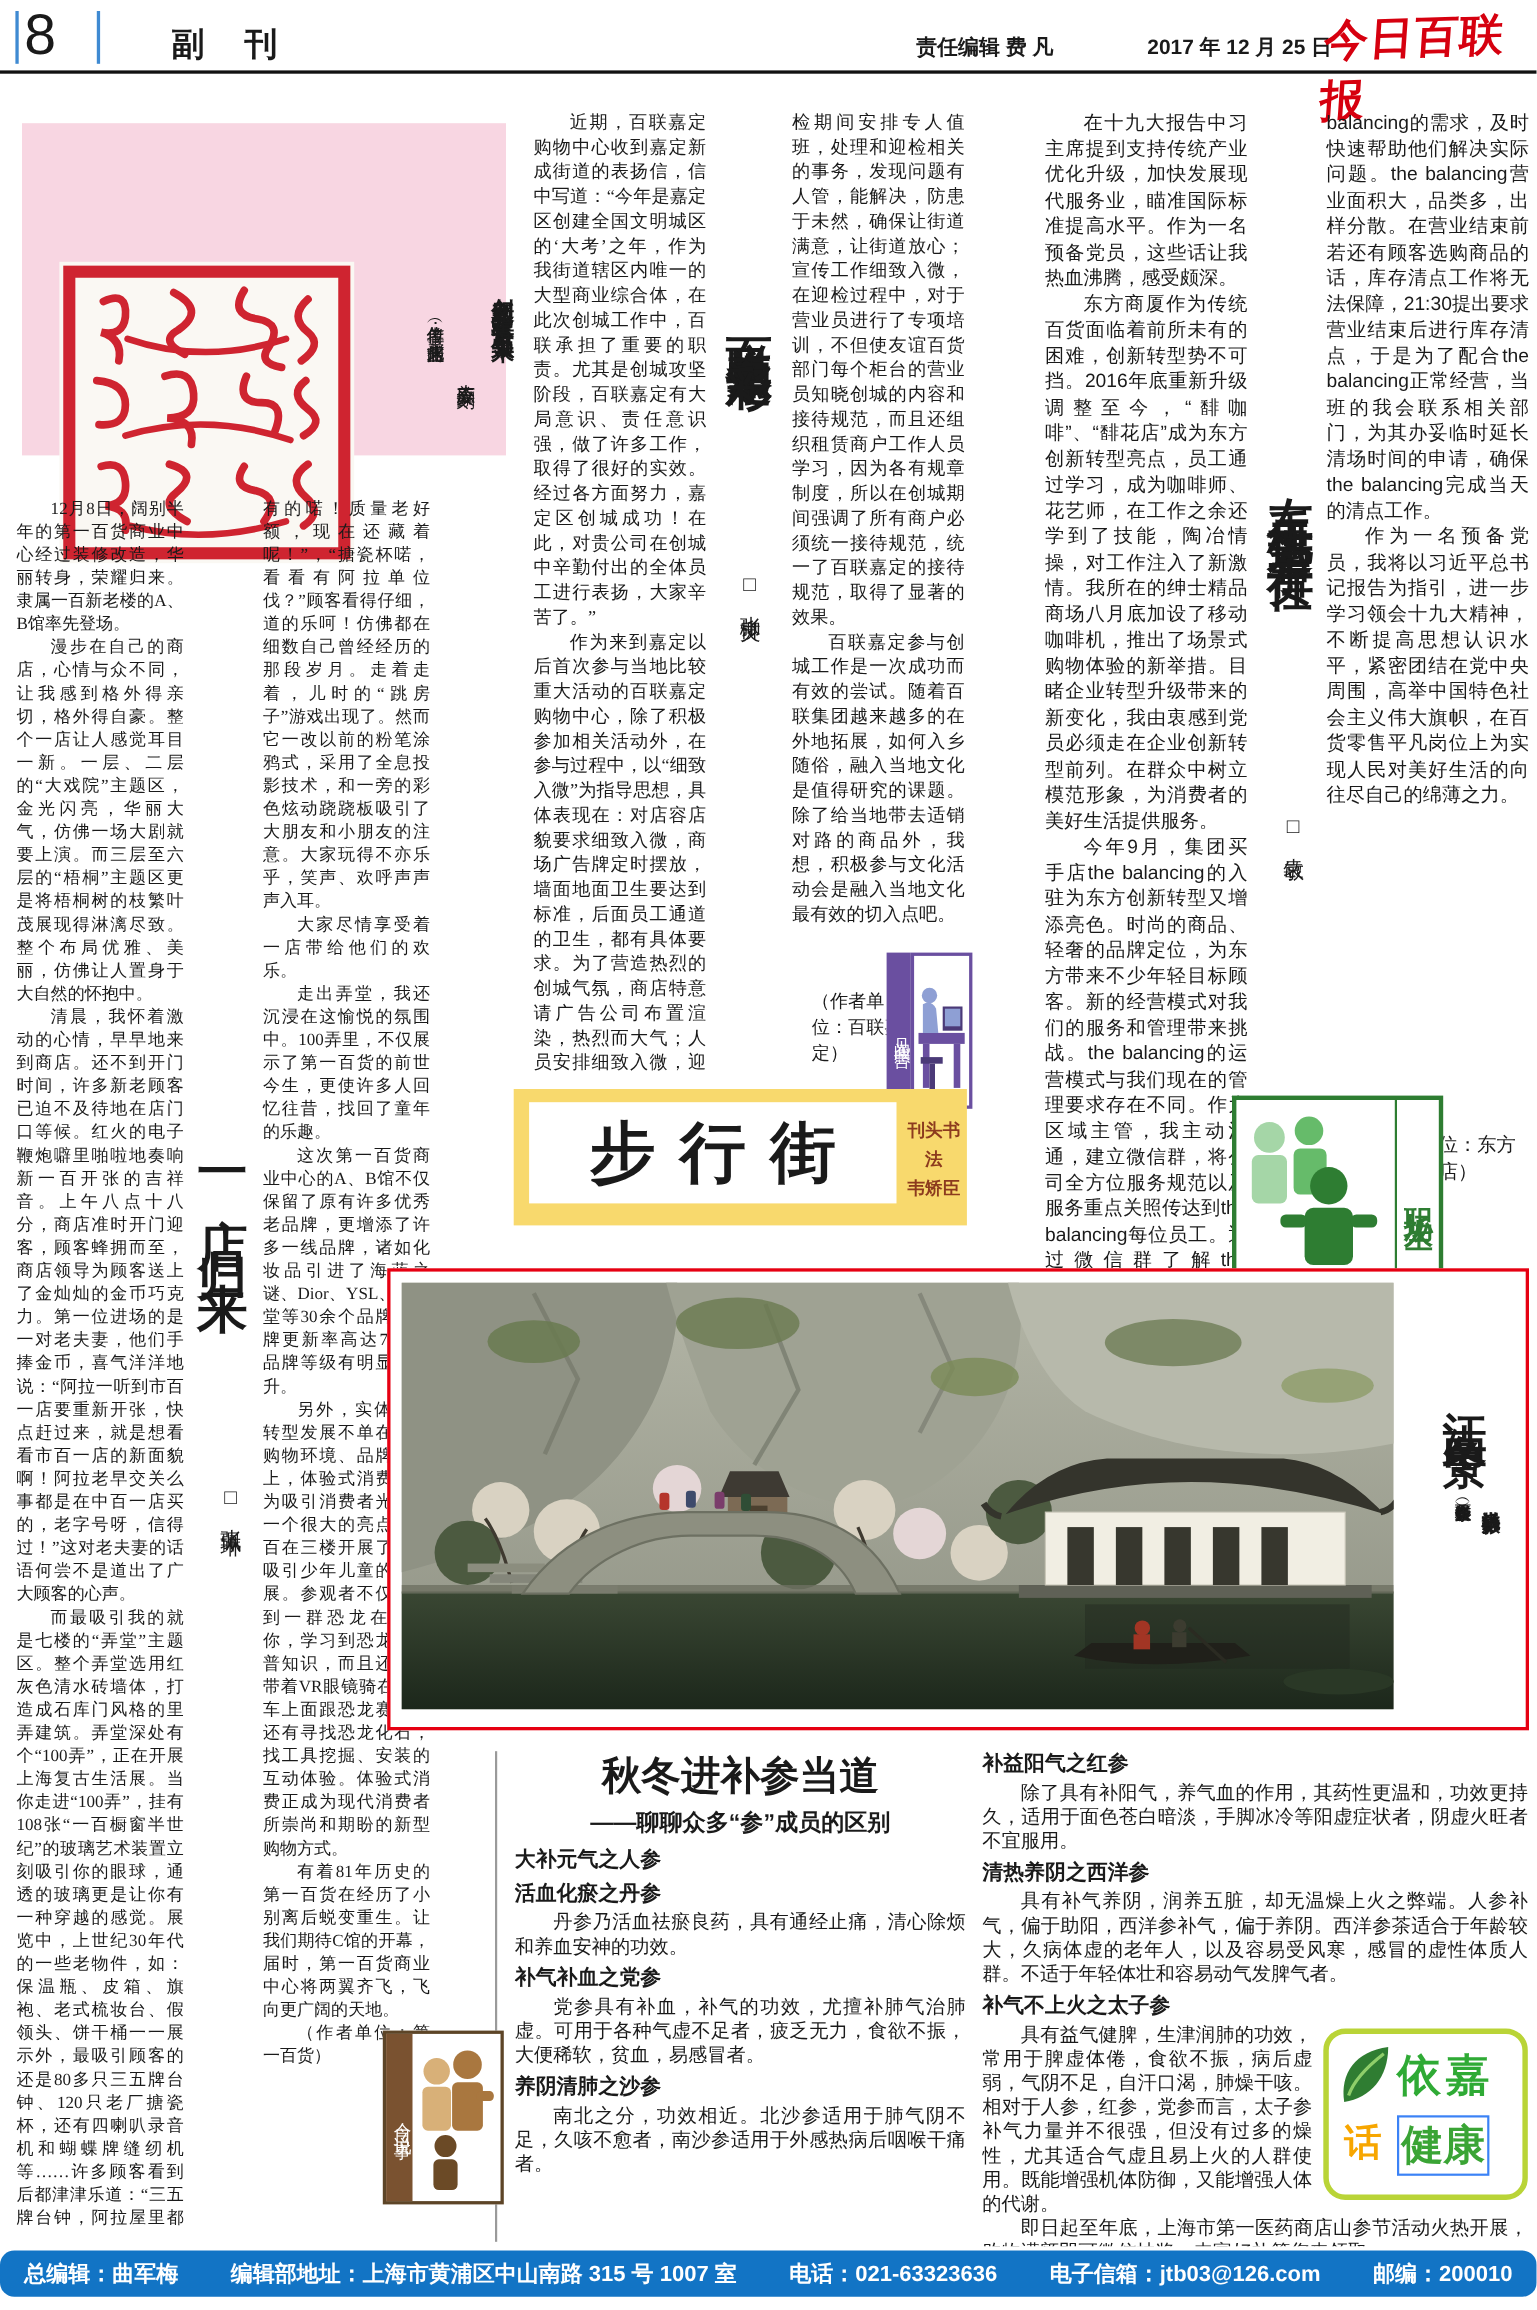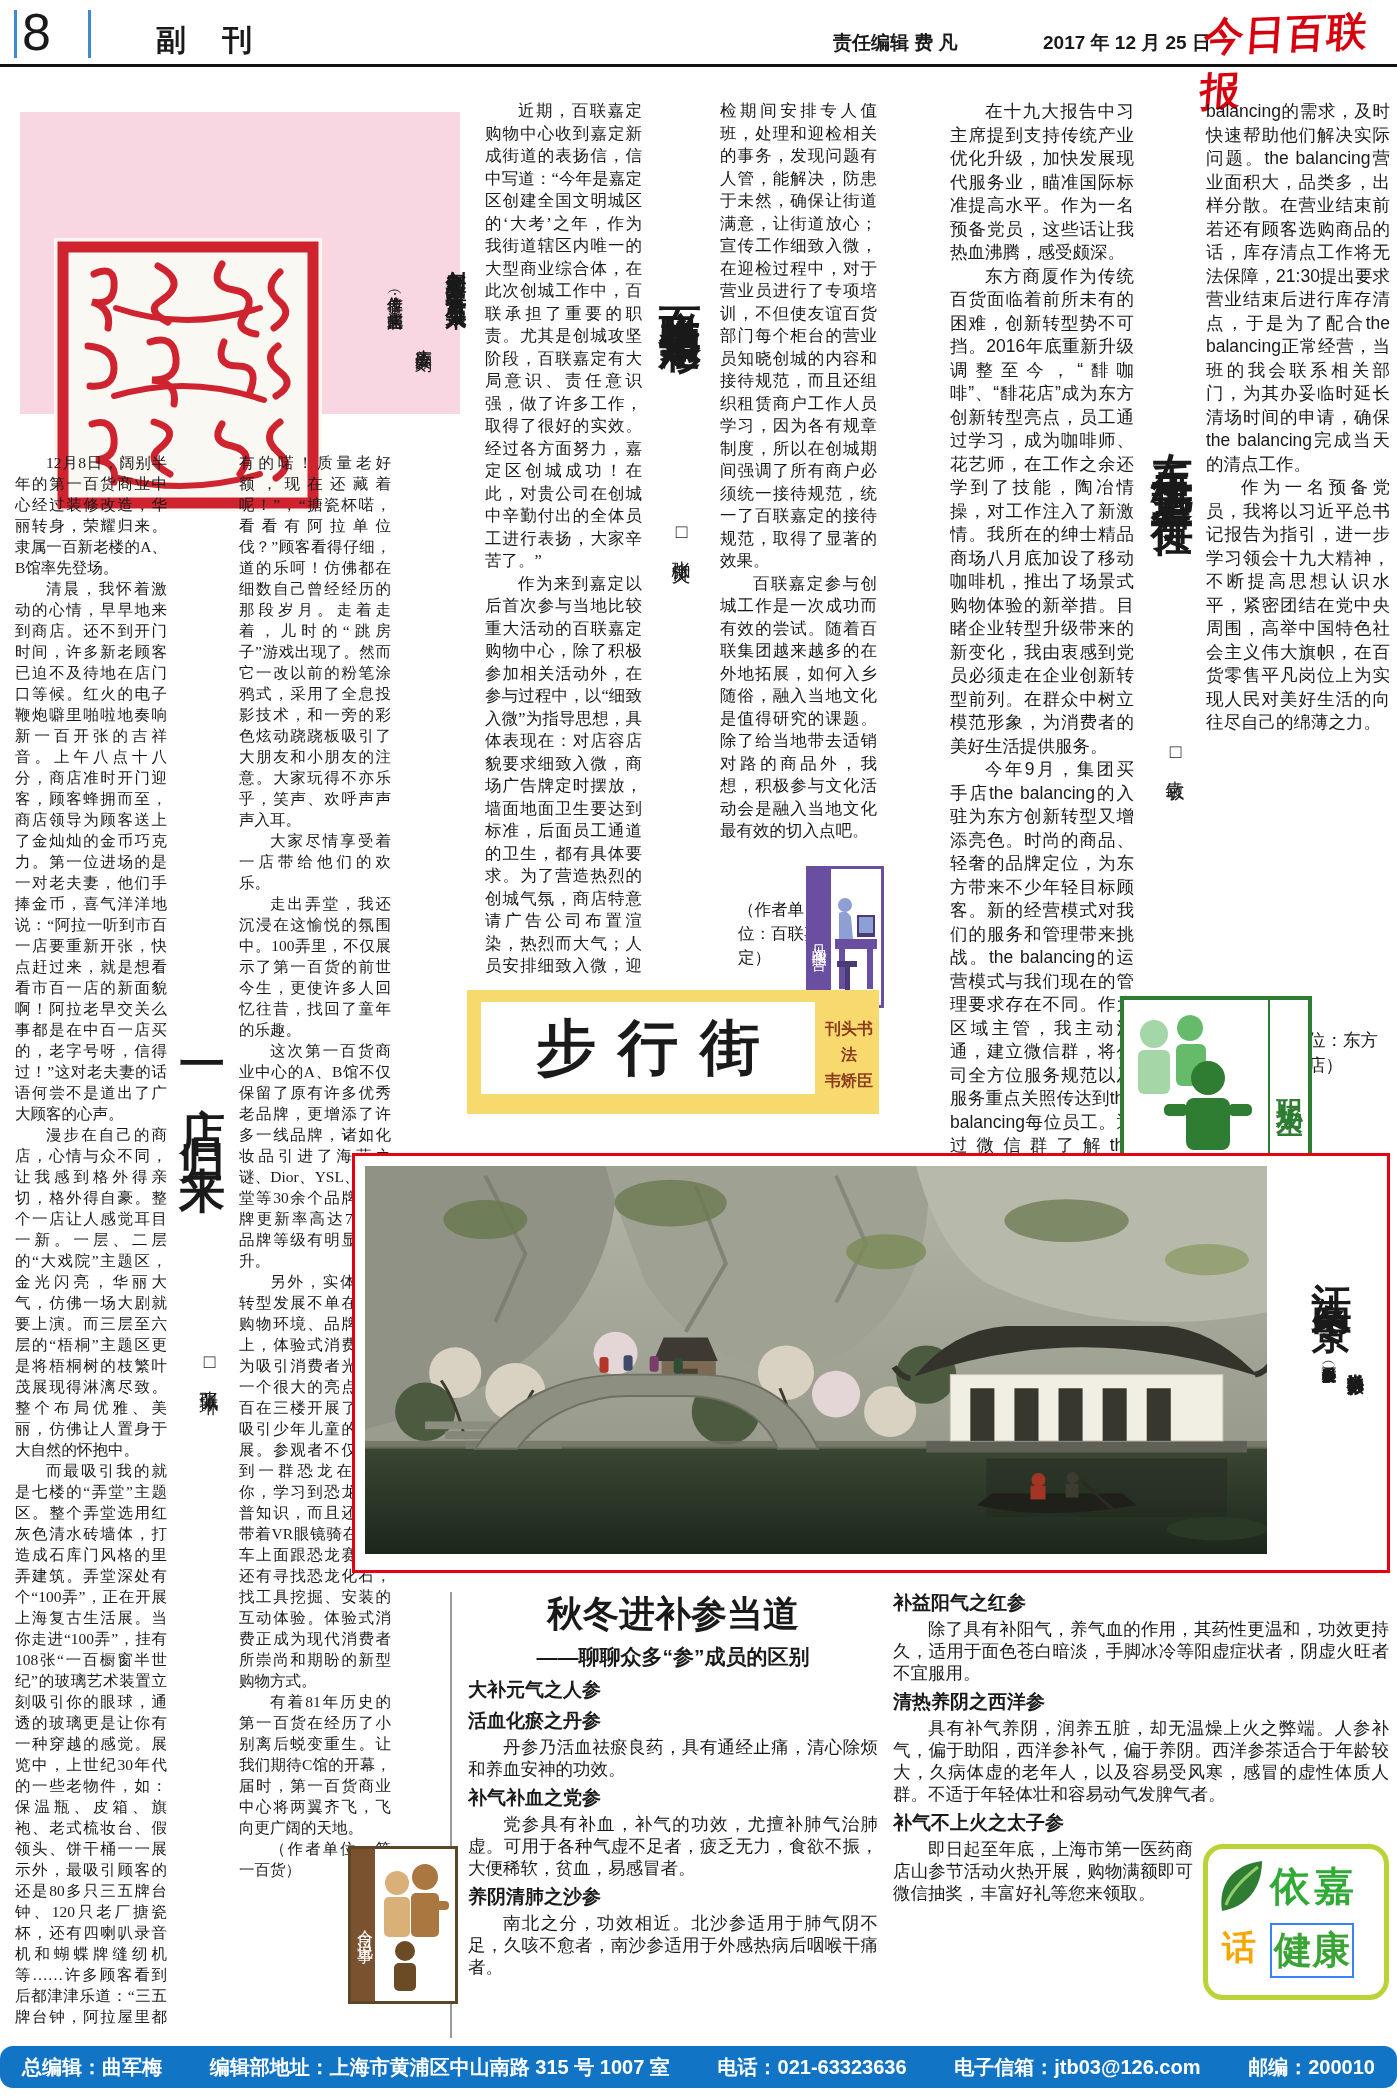--- a/index.html
+++ b/index.html
@@ -127,22 +127,22 @@
   </div>
   <div class="abs" id="seal-caption">
     <div id="seal-slogan">创新服务 改善零售 引领未来</div>
     <div id="seal-artist">姜应杰 篆刻</div>
     <div id="seal-unit">（作者单位：吉买盛闸北店）</div>
   </div>
 </div>
 
 <div class="abs cols" id="a1-cols">
   <p>12月8日，阔别半年的第一百货商业中心经过装修改造，华丽转身，荣耀归来。隶属一百新老楼的A、B馆率先登场。</p>
+  <p>漫步在自己的商店，心情与众不同，让我感到格外得亲切，格外得自豪。整个一店让人感觉耳目一新。一层、二层的“大戏院”主题区，金光闪亮，华丽大气，仿佛一场大剧就要上演。而三层至六层的“梧桐”主题区更是将梧桐树的枝繁叶茂展现得淋漓尽致。整个布局优雅、美丽，仿佛让人置身于大自然的怀抱中。</p>
   <p>清晨，我怀着激动的心情，早早地来到商店。还不到开门时间，许多新老顾客已迫不及待地在店门口等候。红火的电子鞭炮噼里啪啦地奏响新一百开张的吉祥音。上午八点十八分，商店准时开门迎客，顾客蜂拥而至，商店领导为顾客送上了金灿灿的金币巧克力。第一位进场的是一对老夫妻，他们手捧金币，喜气洋洋地说：“阿拉一听到市百一店要重新开张，快点赶过来，就是想看看市百一店的新面貌啊！阿拉老早交关么事都是在中百一店买的，老字号呀，信得过！”这对老夫妻的话语何尝不是道出了广大顾客的心声。</p>
-  <p>漫步在自己的商店，心情与众不同，让我感到格外得亲切，格外得自豪。整个一店让人感觉耳目一新。一层、二层的“大戏院”主题区，金光闪亮，华丽大气，仿佛一场大剧就要上演。而三层至六层的“梧桐”主题区更是将梧桐树的枝繁叶茂展现得淋漓尽致。整个布局优雅、美丽，仿佛让人置身于大自然的怀抱中。</p>
   <p>而最吸引我的就是七楼的“弄堂”主题区。整个弄堂选用红灰色清水砖墙体，打造成石库门风格的里弄建筑。弄堂深处有个“100弄”，正在开展上海复古生活展。当你走进“100弄”，挂有108张“一百橱窗半世纪”的玻璃艺术装置立刻吸引你的眼球，通透的玻璃更是让你有一种穿越的感觉。展览中，上世纪30年代的一些老物件，如：保温瓶、皮箱、旗袍、老式梳妆台、假领头、饼干桶一一展示外，最吸引顾客的还是80多只三五牌台钟、120只老厂搪瓷杯，还有四喇叭录音机和蝴蝶牌缝纫机等……许多顾客看到后都津津乐道：“三五牌台钟，阿拉屋里都有的喏！质量老好额，现在还藏着呢！”，“搪瓷杯喏，看看有阿拉单位伐？”顾客看得仔细，道的乐呵！仿佛都在细数自己曾经经历的那段岁月。走着走着，儿时的“跳房子”游戏出现了。然而它一改以前的粉笔涂鸦式，采用了全息投影技术，和一旁的彩色炫动跷跷板吸引了大朋友和小朋友的注意。大家玩得不亦乐乎，笑声、欢呼声声声入耳。</p>
   <p>大家尽情享受着一店带给他们的欢乐。</p>
   <p>走出弄堂，我还沉浸在这愉悦的氛围中。100弄里，不仅展示了第一百货的前世今生，更使许多人回忆往昔，找回了童年的乐趣。</p>
   <p>这次第一百货商业中心的A、B馆不仅保留了原有许多优秀老品牌，更增添了许多一线品牌，诸如化妆品引进了海蓝之谜、Dior、YSL、资生堂等30余个品牌，品牌更新率高达70%，品牌等级有明显的提升。</p>
   <p>另外，实体店的转型发展不单在提升购物环境、品牌能级上，体验式消费正成为吸引消费者光顾的一个很大的亮点。一百在三楼开展了一个吸引少年儿童的恐龙展。参观者不仅能看到一群恐龙在欢迎你，学习到恐龙的科普知识，而且还可以带着VR眼镜骑在自行车上面跟恐龙赛跑，还有寻找恐龙化石，找工具挖掘、安装的互动体验。体验式消费正成为现代消费者所崇尚和期盼的新型购物方式。</p>
   <p>有着81年历史的第一百货在经历了小别离后蜕变重生。让我们期待C馆的开幕，届时，第一百货商业中心将两翼齐飞，飞向更广阔的天地。</p>
   <p>（作者单位：第一百货）</p>
 </div>
 <div class="abs vt vtitle" id="a1-title">一店归来</div>
 <div class="abs vt" id="a1-author">□张珮琳</div>
@@ -300,20 +300,21 @@
   <h3>补气不上火之太子参</h3>
   <div id="yijia-icon">
     <svg width="58" height="64" viewBox="0 0 58 64" style="position:absolute;left:4px;top:6px;">
       <path d="M50,6 C20,10 6,30 10,56 C34,52 50,34 50,6 Z" fill="#2f7d32"></path>
       <path d="M46,12 C28,26 18,38 14,50" stroke="#8fce6a" stroke-width="3" fill="none"></path>
     </svg>
     <span id="yijia-1">依嘉</span>
     <span id="yijia-2">话</span>
     <span id="yijia-3">健康</span>
   </div>
+  <p>具有益气健脾，生津润肺的功效，常用于脾虚体倦，食欲不振，病后虚弱，气阴不足，自汗口渴，肺燥干咳。相对于人参，红参，党参而言，太子参补气力量并不很强，但没有过多的燥性，尤其适合气虚且易上火的人群使用。既能增强机体防御，又能增强人体的代谢。</p>
   <p>即日起至年底，上海市第一医药商店山参节活动火热开展，购物满额即可微信抽奖，丰富好礼等您来领取。</p>
 </div>
 
 <div class="abs icon-box" id="jinri-icon">
   <div id="jinri-label">今日说事</div>
   <div style="flex:1;">
     <svg width="74" height="146" viewBox="0 0 74 146">
       <circle cx="22" cy="34" r="12" fill="#d8b078"></circle>
       <rect x="9" y="48" width="26" height="40" rx="5" fill="#d8b078"></rect>
       <circle cx="50" cy="28" r="13" fill="#a9773f"></circle>

